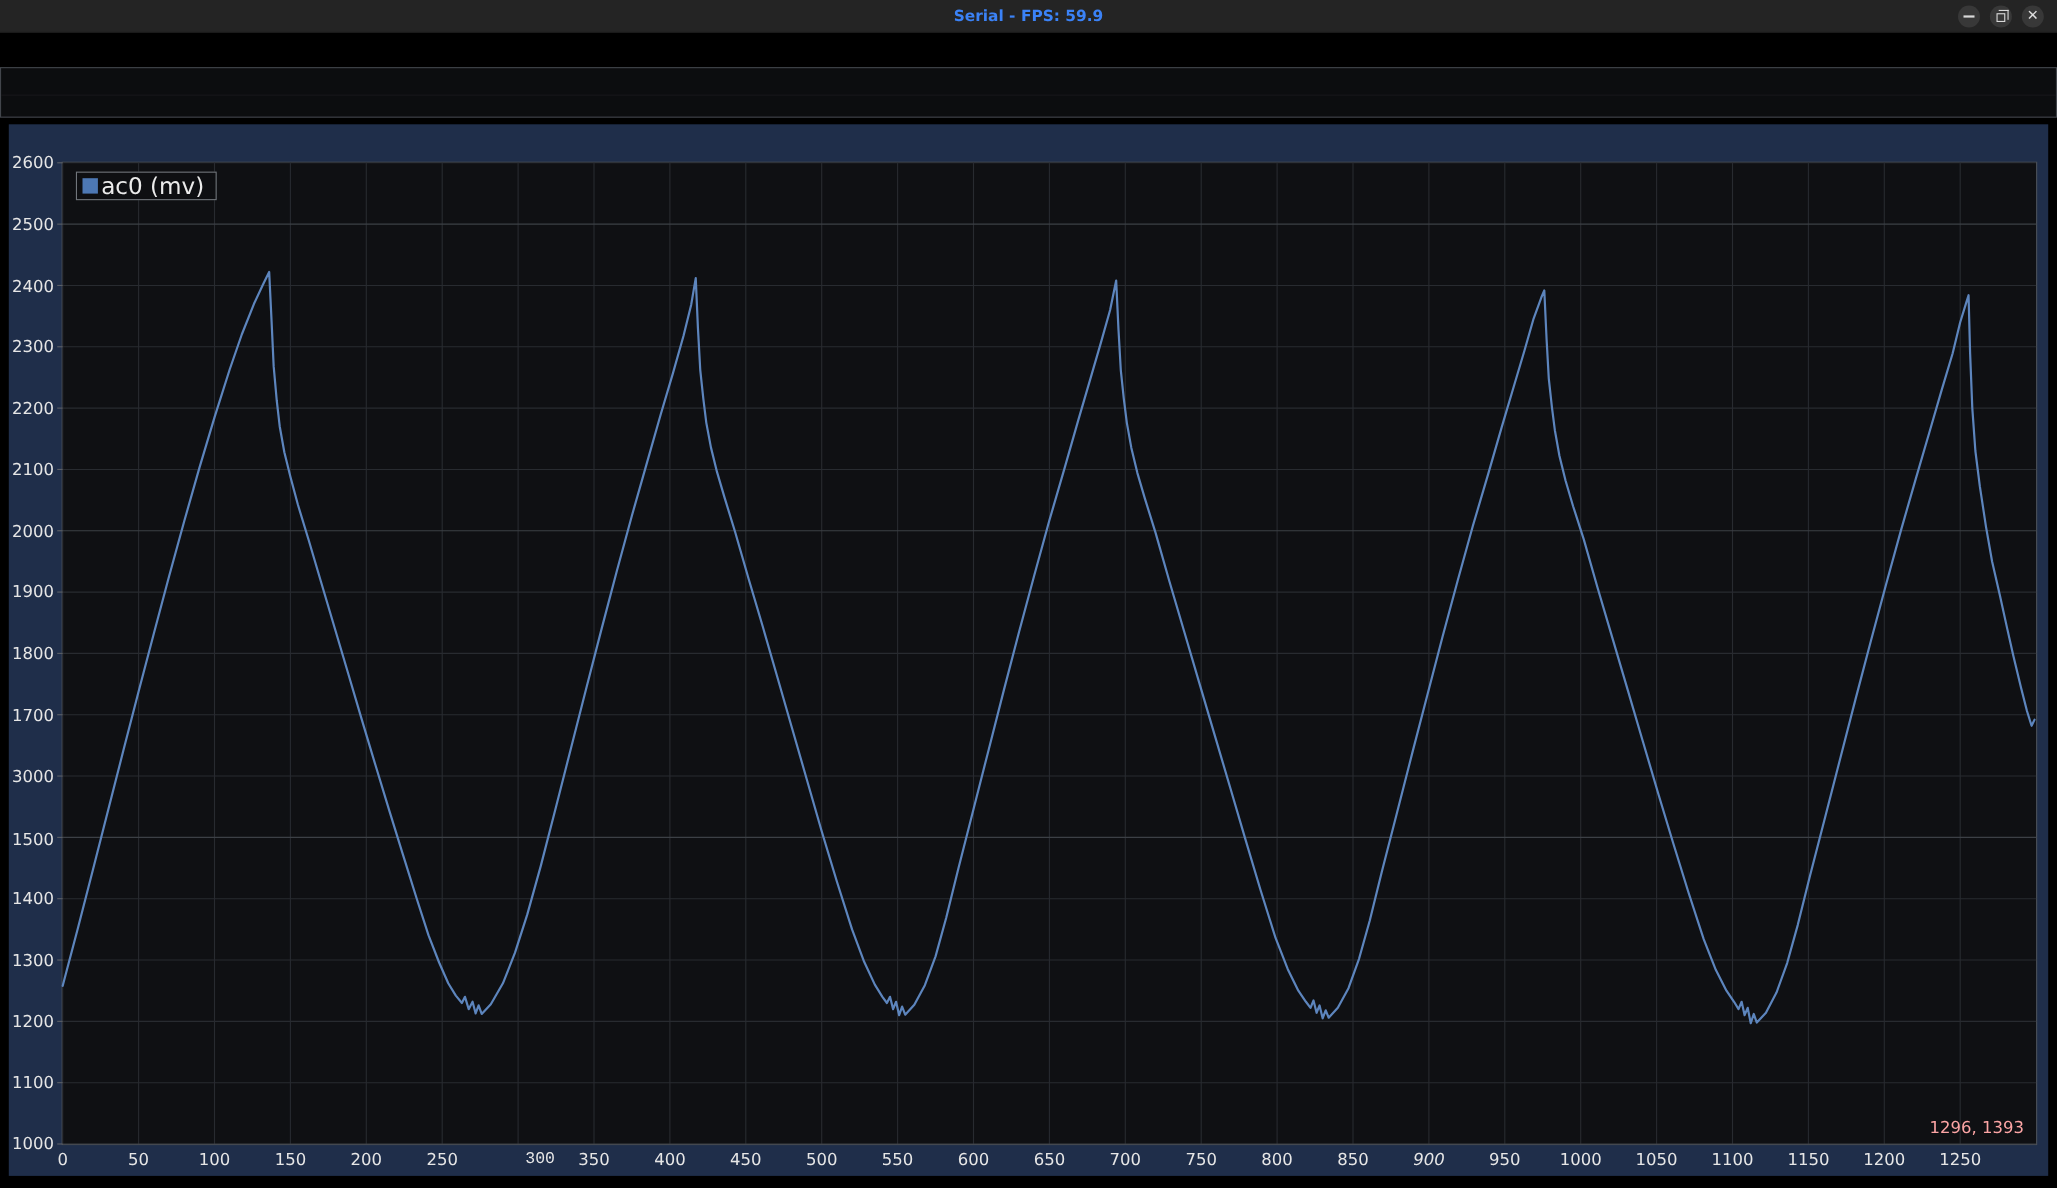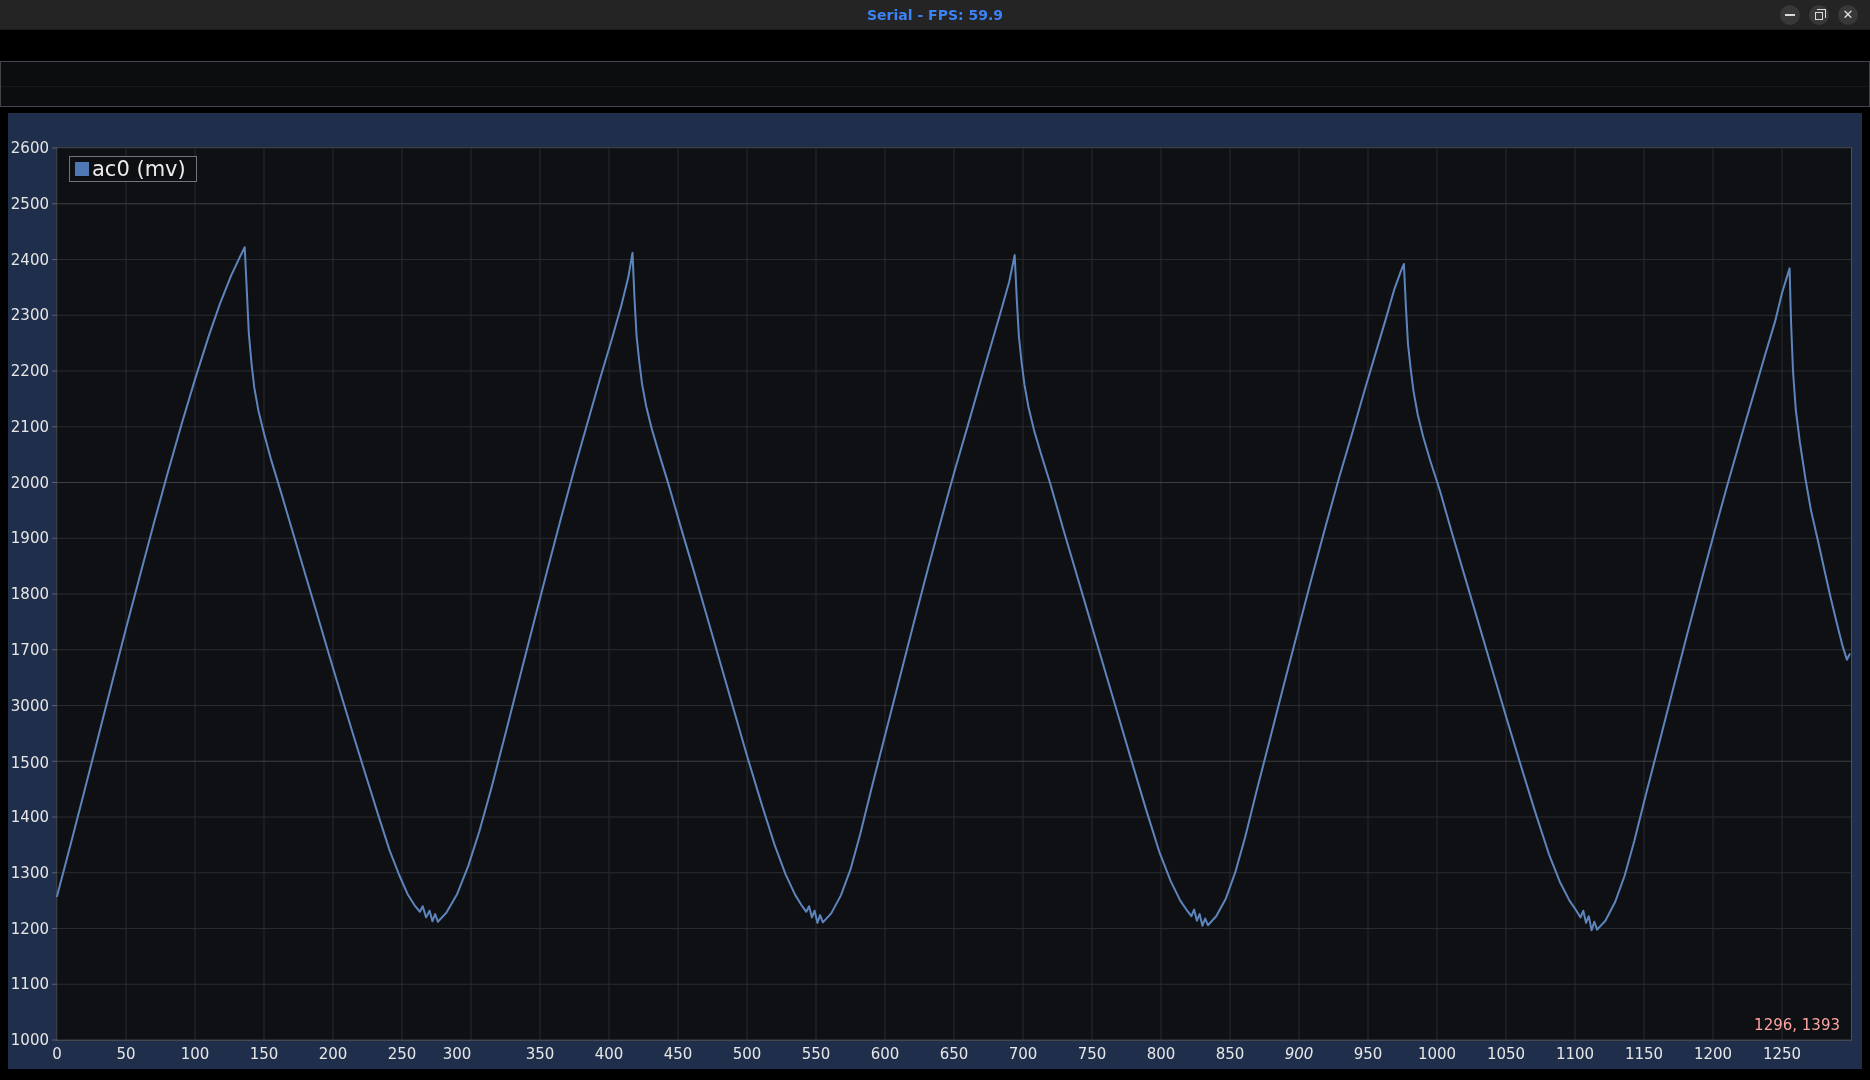--- a/index.html
+++ b/index.html
@@ -93,21 +93,21 @@
       <div style="top: 55.75px;">2500</div>
       <div style="top: 0px;">2600</div>
     </div>
   <div class="xlabels" id="xlabels">
       <div style="left: 0px;">0</div>
       <div style="left: 69px;">50</div>
       <div style="left: 138px;">100</div>
       <div style="left: 207px;">150</div>
       <div style="left: 276px;">200</div>
       <div style="left: 345px;">250</div>
-      <div style="left: 400px;">300</div>
+      <div style="left: 434px; font-family: Liberation Mono, monospace;">300</div>
       <div style="left: 483px;">350</div>
       <div style="left: 552px;">400</div>
       <div style="left: 621px;">450</div>
       <div style="left: 690px;">500</div>
       <div style="left: 759px;">550</div>
       <div style="left: 828px;">600</div>
       <div style="left: 897px;">650</div>
       <div style="left: 966px;">700</div>
       <div style="left: 1035px;">750</div>
       <div style="left: 1104px;">800</div>

